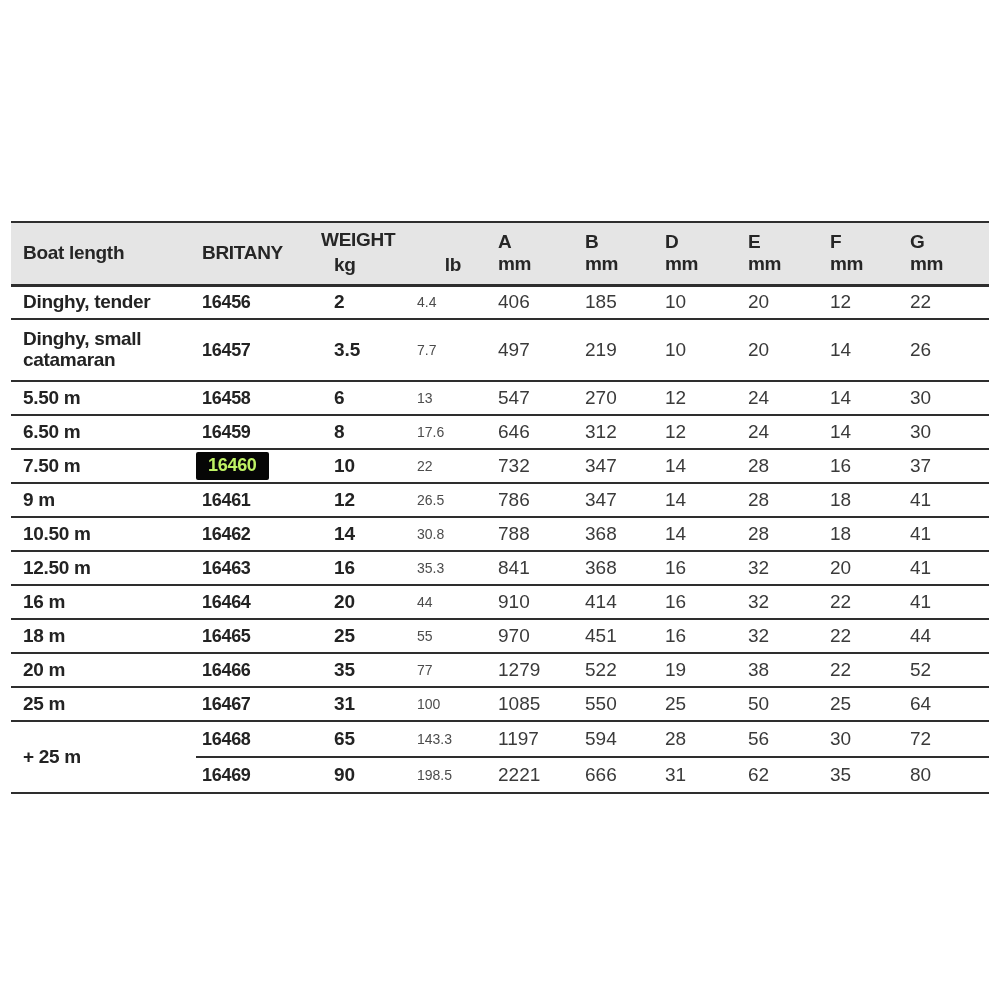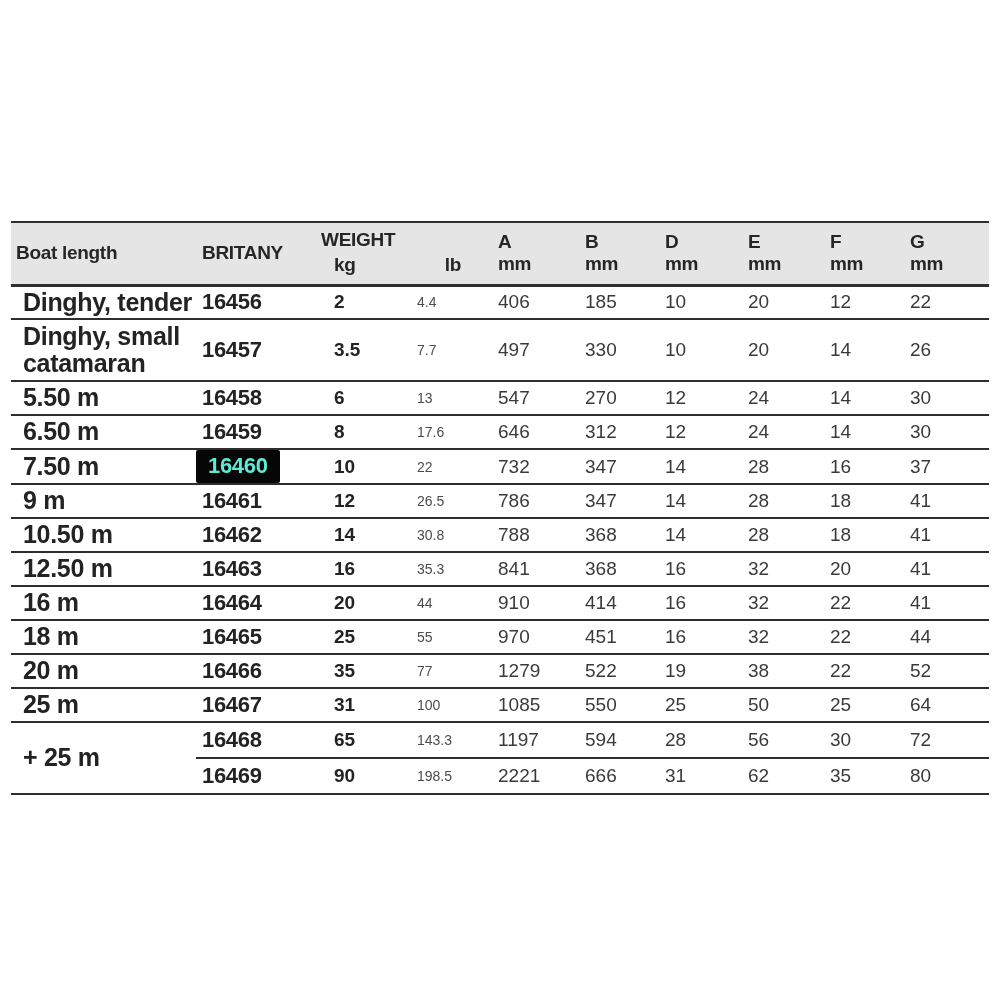--- a/index.html
+++ b/index.html
@@ -37,51 +37,51 @@
     font-weight: bold;
     font-size: 19px;
     letter-spacing: -0.3px;
     text-align: left;
     vertical-align: middle;
     padding: 0;
     color: #262626;
   }
   thead tr.h-row1 { height: 30px; }
   thead tr.h-row2 { height: 33px; }
-  th.h-boat   { padding-left: 5px; }
+  th.h-boat   { padding-left: 12px; }
   th.h-code   { padding-left: 6px;  }
   th.h-weight { text-align: left; vertical-align: bottom; padding-bottom: 1px; }
   th.h-kg     { padding-left: 13px; vertical-align: top; padding-top: 2px; }
   th.h-lb     { padding-left: 6px;  vertical-align: top; padding-top: 2px; text-align: center; }
   th.h-dim    { vertical-align: middle; }
   th.h-dim .dim-letter { display: block; padding-left: 9px; line-height: 1.15; }
   th.h-dim .dim-unit   { display: block; padding-left: 9px; line-height: 1.15; }
   
   tbody td {
     border-top: 2px solid #2e2e2e;
     vertical-align: middle;
     padding: 0;
     white-space: nowrap;
   }
   tbody tr { height: 34px; }
   tbody tr.row-tall { height: 62px; }
   tbody tr.row-big  { height: 36px; }
   tbody tr:first-child td { border-top: 3px solid #2e2e2e; }
   td.c-boat {
     font-weight: bold;
-    font-size: 25px;
+    font-size: 19px;
     letter-spacing: -0.3px;
     padding-left: 12px;
     color: #232323;
     white-space: normal;
     line-height: 1.1;
   }
   td.c-code {
     font-weight: bold;
-    font-size: 22px;
+    font-size: 18px;
     letter-spacing: -0.3px;
     padding-left: 6px;
     color: #232323;
   }
   td.c-kg {
     font-weight: bold;
     font-size: 19px;
     padding-left: 13px;
     color: #232323;
   }
@@ -91,21 +91,21 @@
     color: #4c4c4c;
   }
   td.c-dim {
     font-size: 19px;
     padding-left: 9px;
     color: #3a3a3a;
   }
   .hl {
     display: inline-block;
     background: #060606;
-    color: #5eead4;
+    color: #bef264;
     padding: 3px 12px 4px 12px;
     border-radius: 2px;
     margin-left: -6px;
   }
 </style>
 </head>
 <body>
 
 <div class="page">
   <div class="spec-table-wrap">
@@ -169,21 +169,21 @@
             <td class="c-dim">20</td>
             <td class="c-dim">12</td>
             <td class="c-dim">22</td>
           </tr>
           <tr class="row-tall">
             <td class="c-boat">Dinghy, small catamaran</td>
             <td class="c-code">16457</td>
             <td class="c-kg">3.5</td>
             <td class="c-lb">7.7</td>
             <td class="c-dim">497</td>
-            <td class="c-dim">330</td>
+            <td class="c-dim">219</td>
             <td class="c-dim">10</td>
             <td class="c-dim">20</td>
             <td class="c-dim">14</td>
             <td class="c-dim">26</td>
           </tr>
           <tr>
             <td class="c-boat">5.50 m</td>
             <td class="c-code">16458</td>
             <td class="c-kg">6</td>
             <td class="c-lb">13</td>

